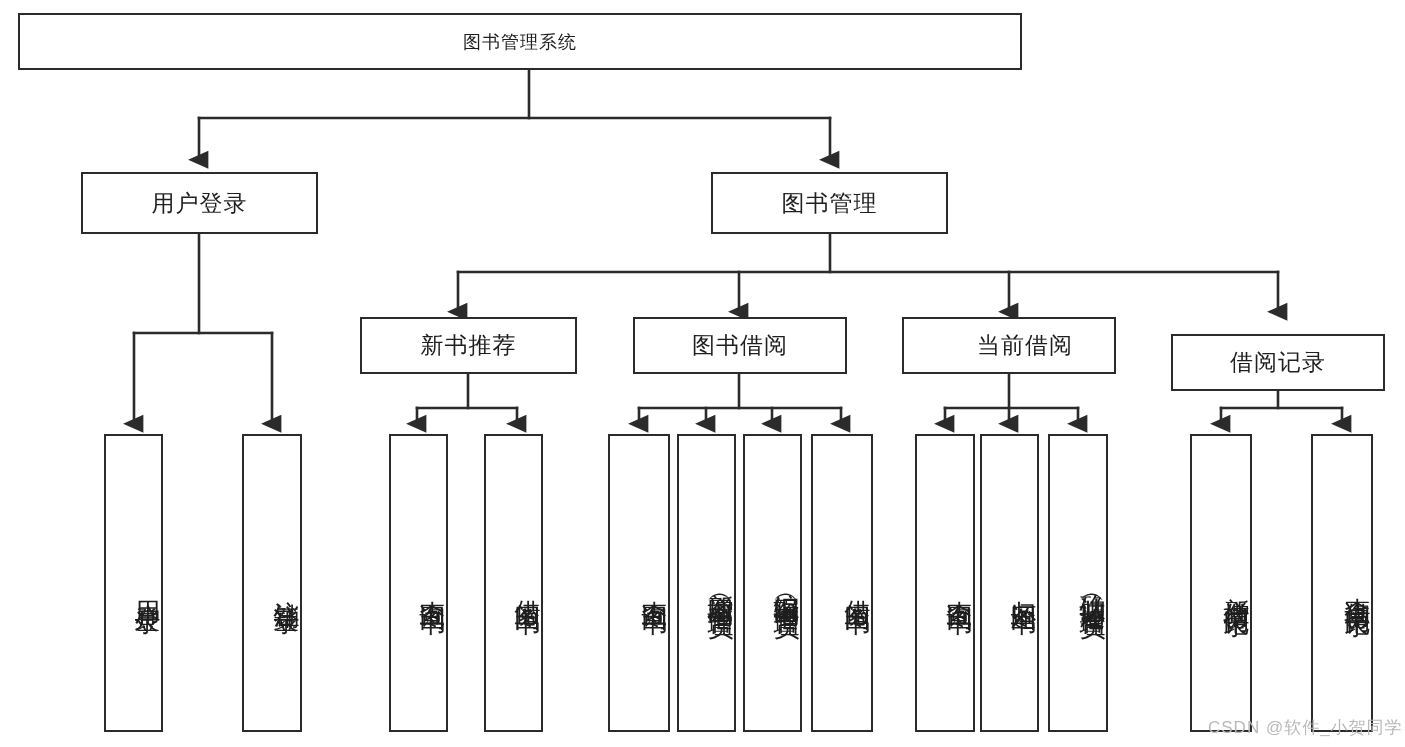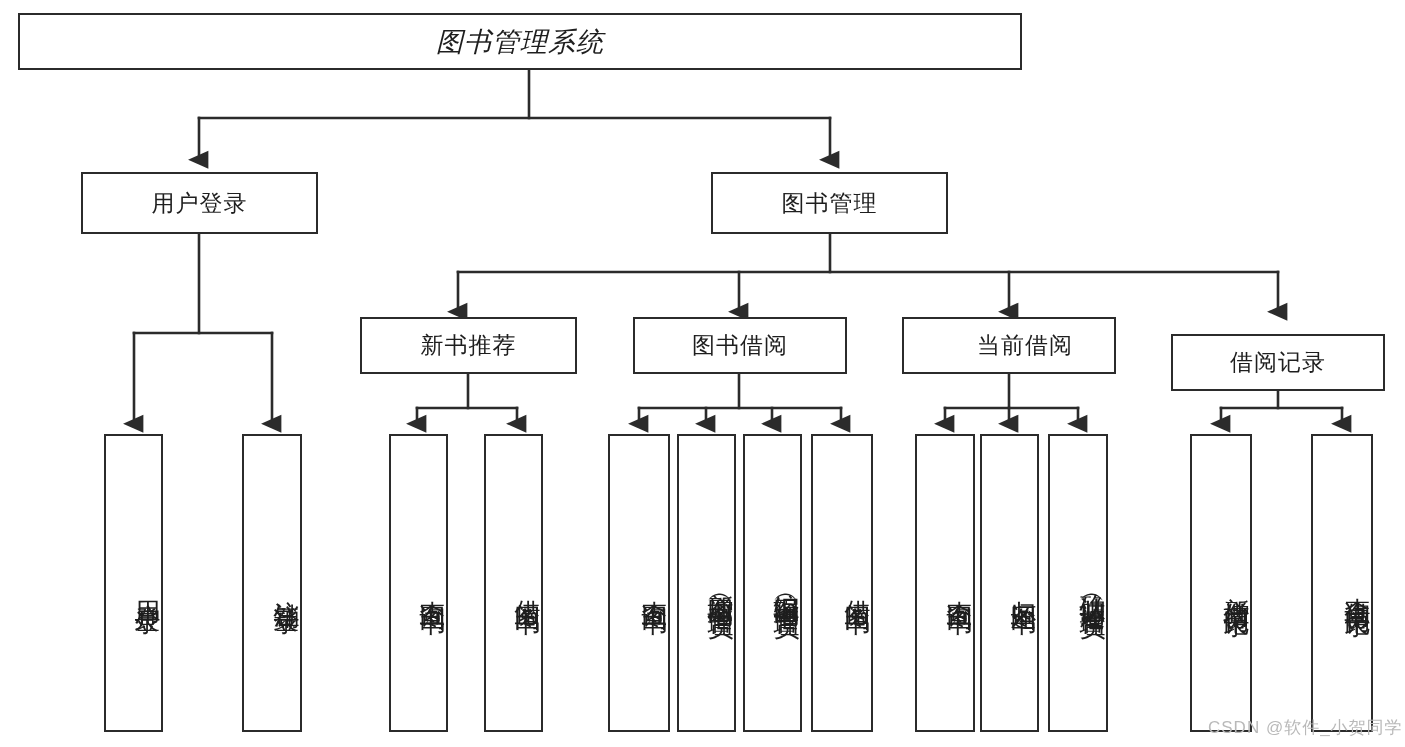--- a/index.html
+++ b/index.html
@@ -11,21 +11,21 @@
   #diagram-root{position:relative;width:1405px;height:747px;background:#fff;}
   svg.connectors{position:absolute;left:0;top:0;width:1405px;height:747px;}
   .node{
     position:absolute;box-sizing:border-box;
     background:#ffffff;
     border:2.5px solid #2b2b2b;
     display:flex;align-items:center;justify-content:center;
     color:#1e1e1e;
   }
   .node.horizontal{font-size:23px;letter-spacing:1px;}
-  .node.root{font-size:27px;letter-spacing:1px;font-style:italic;}
+  .node.root{font-size:18px;letter-spacing:1px;}
   .node.vertical{
     writing-mode:vertical-rl;
     text-orientation:upright;
     align-items:flex-start;
     justify-content:center;
     font-size:26px;
     line-height:1.05;
     letter-spacing:3px;
     padding-top:6px;
   }

